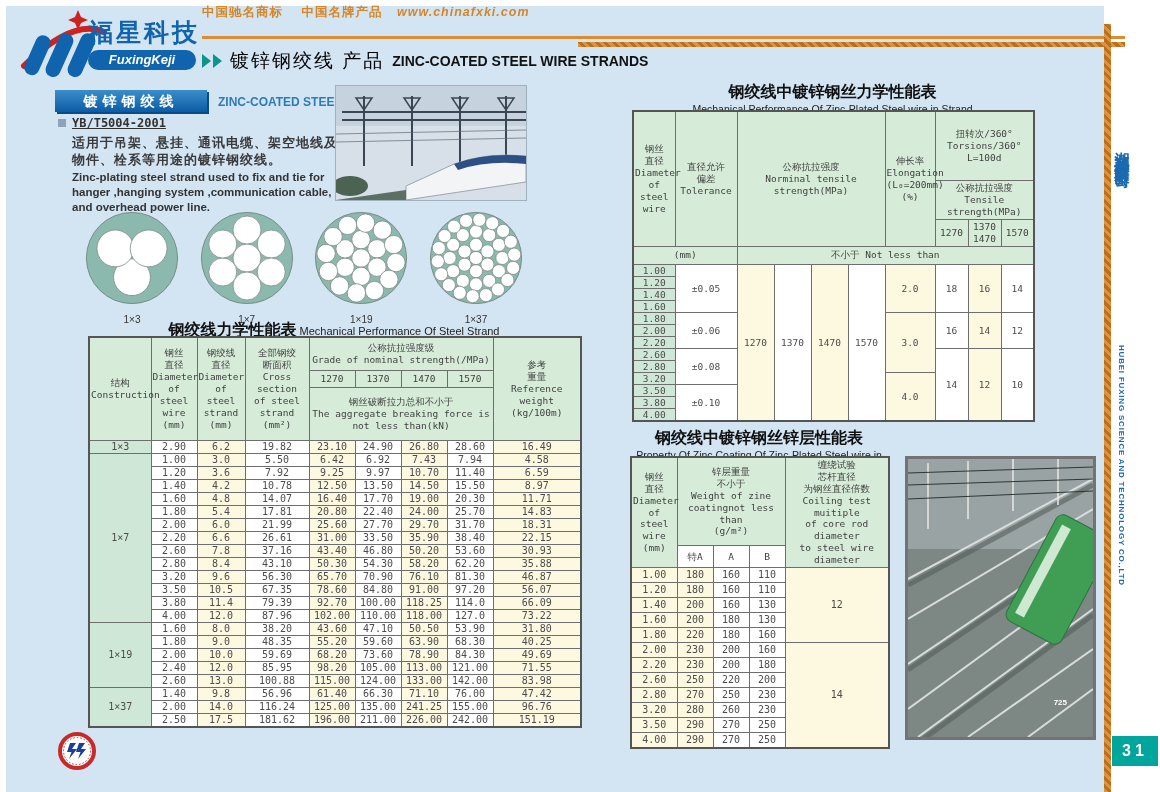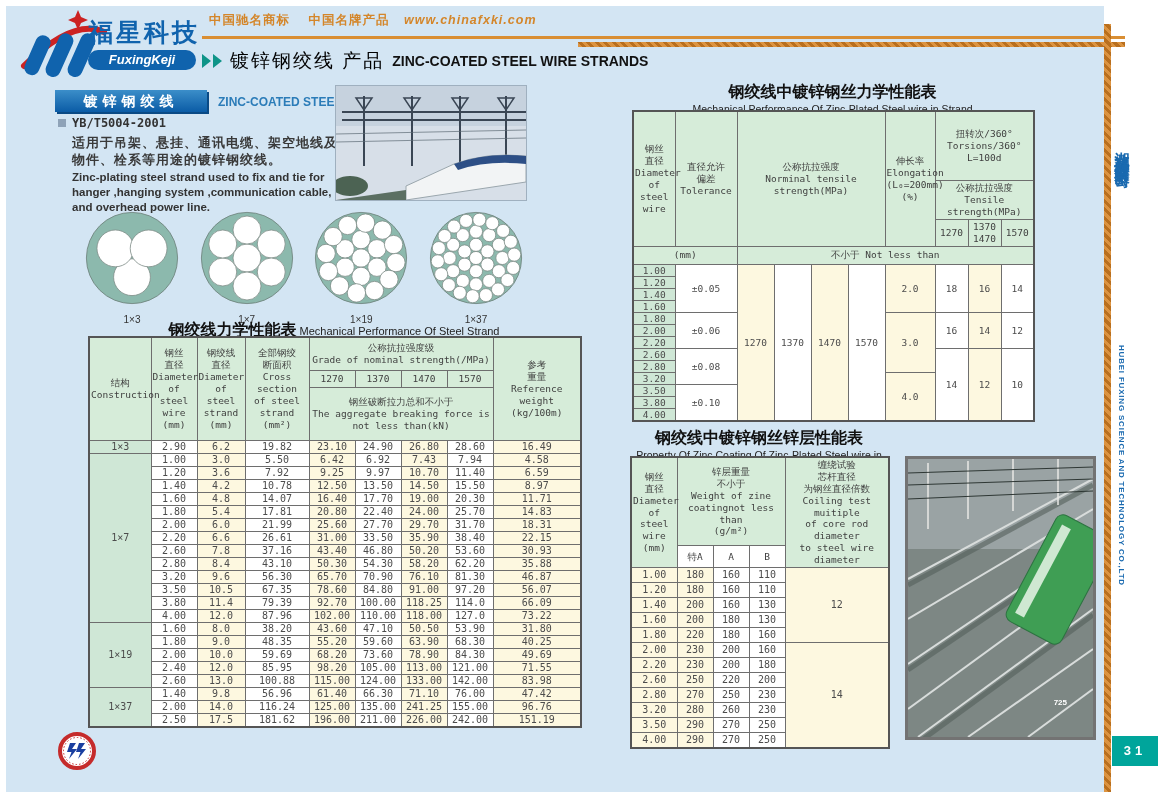--- a/index.html
+++ b/index.html
@@ -7,38 +7,38 @@
         font-family:"Liberation Sans",sans-serif;}
   .abs{position:absolute;}
   .blue-bg{left:6px;top:6px;width:1098px;height:786px;background:#d3e5f3;}
   .pre{white-space:pre-line;}
 
   
   .logo-wrap{left:18px;top:8px;width:180px;height:78px;}
   .logo-cn{left:88px;top:16px;font-size:25px;font-weight:bold;color:#1063ad;letter-spacing:3px;}
   .logo-en-box{left:88px;top:50px;width:108px;height:20px;background:#1063ad;border-radius:10px;
                color:#fff;font-style:italic;font-weight:bold;font-size:13px;text-align:center;line-height:20px;}
-  .banner{left:202px;top:12px;font-size:12.5px;font-weight:bold;color:#d4862a;letter-spacing:1px;margin-left:7px;}
+  .banner{left:202px;top:4px;font-size:12.5px;font-weight:bold;color:#d4862a;letter-spacing:1px;}
   .banner .url{font-style:italic;margin-left:10px;}
   .orange-line{left:202px;top:36px;width:923px;height:3px;background:#d98e33;}
   .orange-hatch{left:578px;top:42px;width:547px;height:5px;
       background:repeating-linear-gradient(45deg,#dc9340 0 3px,#b96f1e 3px 6px);}
   .title-row{left:202px;top:48px;display:flex;align-items:center;gap:8px;}
   .chevrons{display:flex;gap:2px;}
   .tri{width:0;height:0;border-left:9px solid #0e9488;border-top:7px solid transparent;border-bottom:7px solid transparent;}
   .title-cn{font-size:19px;font-weight:normal;color:#000;letter-spacing:2px;}
   .title-en{font-size:14px;font-weight:bold;color:#111;}
 
   
   .tab-box{left:55px;top:90px;width:152px;height:22px;background:linear-gradient(180deg,#3b8ec9,#0b5ca6);
            box-shadow:2px 2px 0 #0a4a85;color:#fff;font-weight:bold;font-size:14px;letter-spacing:5px;
            text-align:center;line-height:22px;}
   .tab-en{left:218px;top:95px;font-size:12px;font-weight:bold;color:#2b7cb8;}
   .standard{left:58px;top:116px;font-size:12px;font-weight:bold;color:#333;
-            font-family:"DejaVu Sans Mono",monospace;}
+            font-family:"DejaVu Sans Mono",monospace;text-decoration:underline;}
   .sq{display:inline-block;width:8px;height:8px;background:#8fa3b8;margin-right:6px;}
   .desc-cn{left:72px;top:134px;font-size:13px;font-weight:600;color:#3a3a3a;letter-spacing:1px;line-height:17px;}
   .desc-en{left:72px;top:170px;font-size:11.5px;font-weight:600;color:#333;line-height:15px;}
 
   
   .photo1{left:335px;top:85px;width:190px;height:114px;border:1px solid #9fb0bf;overflow:hidden;}
   .photo2{left:905px;top:456px;width:185px;height:278px;border:3px solid #737373;overflow:hidden;}
   .photo-label{position:absolute;right:26px;bottom:30px;color:#fff;font-size:8px;font-weight:bold;}
 
   
@@ -66,21 +66,21 @@
   #zinc-table tbody td{font-size:10px;height:14px;line-height:14px;}
 
   
   .side-bar{left:1104px;top:24px;width:7px;height:768px;
       background:repeating-linear-gradient(45deg,#dc9340 0 3px,#b96f1e 3px 6px);}
   .side-cn{left:1112px;top:140px;height:210px;writing-mode:vertical-rl;text-orientation:upright;
            font-size:15px;font-weight:bold;color:#1a6ab0;letter-spacing:2px;}
   .side-en{left:1117px;top:345px;height:260px;writing-mode:vertical-rl;
            font-size:8px;font-weight:bold;color:#1a6ab0;letter-spacing:0.8px;}
   .page-box{left:1112px;top:736px;width:46px;height:30px;background:#00a59b;color:#fff;
-            font-weight:bold;font-size:13px;letter-spacing:4px;text-align:center;line-height:30px;}
+            font-weight:bold;font-size:16px;letter-spacing:4px;text-align:center;line-height:30px;}
   .badge{left:58px;top:732px;width:38px;height:38px;}
 </style>
 </head>
 <body>
 
 <div id="page">
   <div class="abs blue-bg"></div>
 
   <div class="abs logo-wrap">
     <svg width="90" height="78" viewBox="0 0 90 78">

